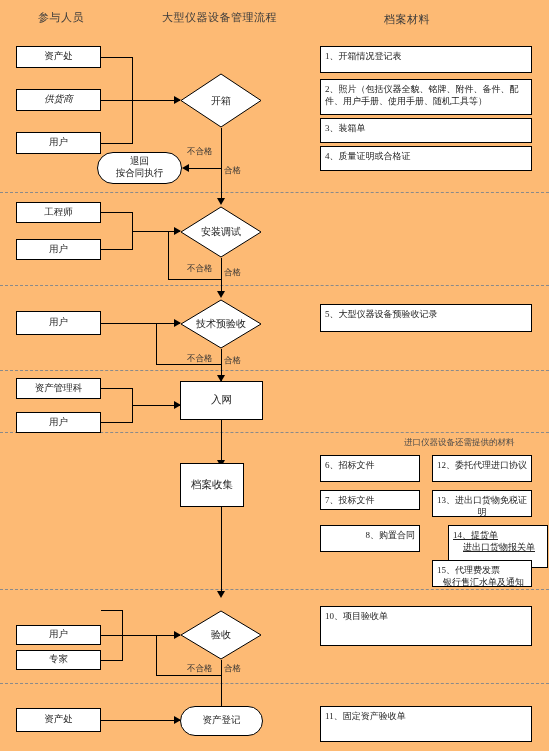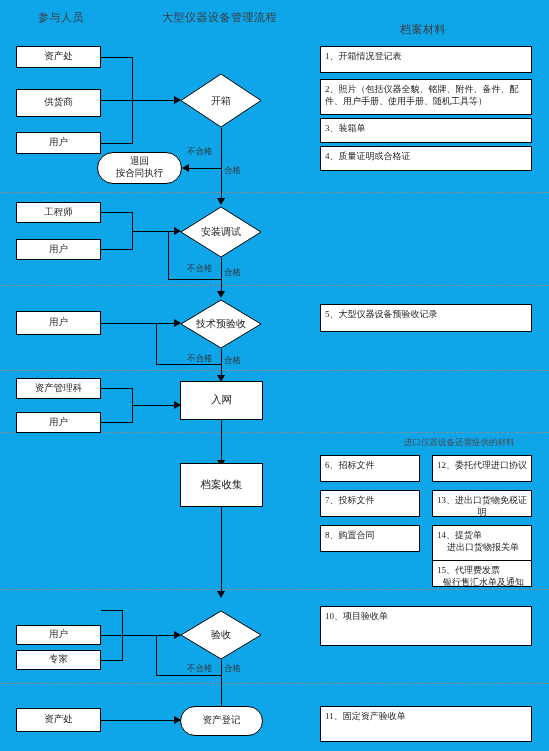--- a/index.html
+++ b/index.html
@@ -9,21 +9,21 @@
   }
   body {
     font-family: "Liberation Serif", "DejaVu Serif", serif;
     color: #000000;
   }
   #page {
     position: relative;
     width: 549px;
     height: 751px;
     overflow: hidden;
-    background: #0ea5e9;
+    background: #fdba74;
   }
   .hdr {
     position: absolute;
     font-size: 11px;
     color: #3b3b3b;
     white-space: nowrap;
     letter-spacing: 0.5px;
   }
   
   .box {
@@ -142,31 +142,31 @@
     white-space: nowrap;
   }
 </style>
 </head>
 <body>
 
 <div id="page">
 
   <div class="hdr" style="left:38px; top:10px;">参与人员</div>
   <div class="hdr" style="left:162px; top:10px;">大型仪器设备管理流程</div>
-  <div class="hdr" style="left:384px; top:22px;margin-left:16px;">档案材料</div>
+  <div class="hdr" style="left:384px; top:12px;">档案材料</div>
 
   <div class="sep" style="top:192px;"></div>
   <div class="sep" style="top:285px;"></div>
   <div class="sep" style="top:370px;"></div>
   <div class="sep" style="top:432px;"></div>
   <div class="sep" style="top:589px;"></div>
   <div class="sep" style="top:683px;"></div>
 
   <div class="box" style="left:16px; top:46px; width:85px; height:22px;">资产处</div>
-  <div class="box" style="left:16px; top:89px; width:85px; height:28px;">供货商</div>
+  <div class="box" style="left:16px; top:89px; width:85px; height:22px;font-style:italic;">供货商</div>
   <div class="box" style="left:16px; top:132px; width:85px; height:22px;">用户</div>
 
   <div class="ln lnh" style="left:101px; top:57px; width:32px;"></div>
   <div class="ln lnh" style="left:101px; top:143px; width:32px;"></div>
   <div class="ln lnv" style="left:132px; top:57px; height:87px;"></div>
   <div class="ln lnh" style="left:101px; top:100px; width:79px;"></div>
   <div class="ar ar-r" style="left:174px; top:96px;"></div>
 
   <div class="dia" style="left:180px; top:73px; width:82px; height:55px;">
     <svg width="82" height="55" viewBox="0 0 82 55">
@@ -248,39 +248,39 @@
   <div class="ln lnh" style="left:101px; top:422px; width:32px;"></div>
   <div class="ln lnv" style="left:132px; top:388px; height:35px;"></div>
   <div class="ln lnh" style="left:132px; top:405px; width:48px;"></div>
   <div class="ar ar-r" style="left:174px; top:401px;"></div>
 
   <div class="box proc" style="left:180px; top:381px; width:83px; height:39px;">入网</div>
 
   <div class="ln lnv" style="left:221px; top:420px; height:45px;"></div>
   <div class="ar ar-d" style="left:217px; top:460px;"></div>
 
-  <div class="box proc" style="left:180px; top:463px; width:83px; height:44px;">档案收集</div>
+  <div class="box proc" style="left:180px; top:463px; width:64px; height:44px;">档案收集</div>
 
   <div class="ln lnv" style="left:221px; top:507px; height:88px;"></div>
   <div class="ar ar-d" style="left:217px; top:591px;"></div>
 
   <div class="secthdr" style="left:404px; top:437px;">进口仪器设备还需提供的材料</div>
 
   <div class="doc" style="left:320px; top:455px; width:100px; height:27px;">6、招标文件</div>
-  <div class="doc" style="left:320px; top:490px; width:100px; height:27px;">7、投标文件</div>
-  <div class="doc" style="left:320px; top:525px; width:100px; height:27px;">8、购置合同</div>
+  <div class="doc" style="left:320px; top:490px; width:100px; height:20px;">7、投标文件</div>
+  <div class="doc" style="left:320px; top:525px; width:100px; height:27px;text-align:right;">8、购置合同</div>
 
   <div class="doc" style="left:432px; top:455px; width:100px; height:27px;">
     <div>12、委托代理进口协议</div>
   </div>
   <div class="doc" style="left:432px; top:490px; width:100px; height:27px;">
     <div>13、进出口货物免税证</div>
     <div style="text-align:center;">明</div>
   </div>
-  <div class="doc" style="left:432px; top:525px; width:100px; height:43px;">
+  <div class="doc" style="left:448px; top:525px; width:100px; height:43px;text-decoration:underline;">
     <div>14、提货单</div>
     <div style="padding-left:10px;">进出口货物报关单</div>
   </div>
   <div class="doc" style="left:432px; top:560px; width:100px; height:27px;">
     <div>15、代理费发票</div>
     <div style="padding-left:6px;">银行售汇水单及通知</div>
   </div>
 
   <div class="box" style="left:16px; top:625px; width:85px; height:20px;">用户</div>
   <div class="box" style="left:16px; top:650px; width:85px; height:20px;">专家</div>

